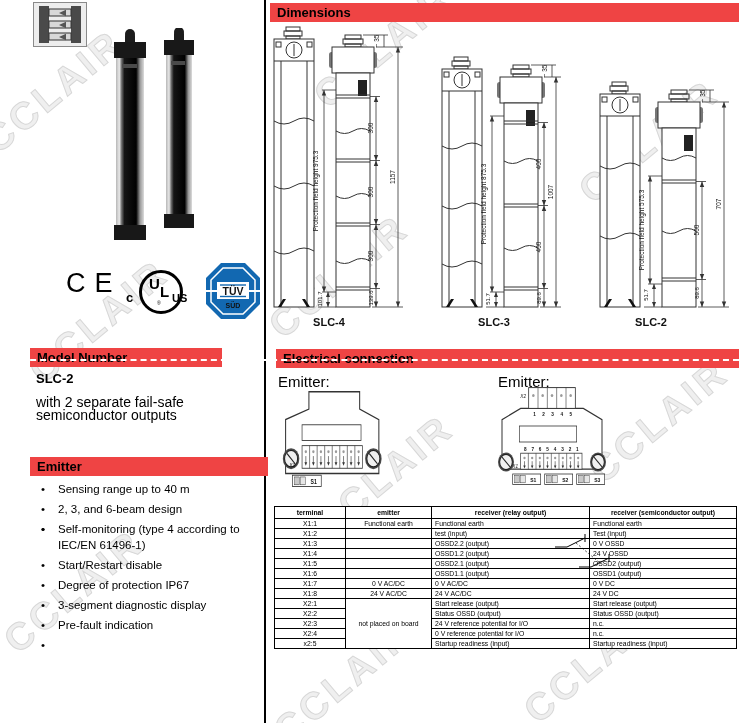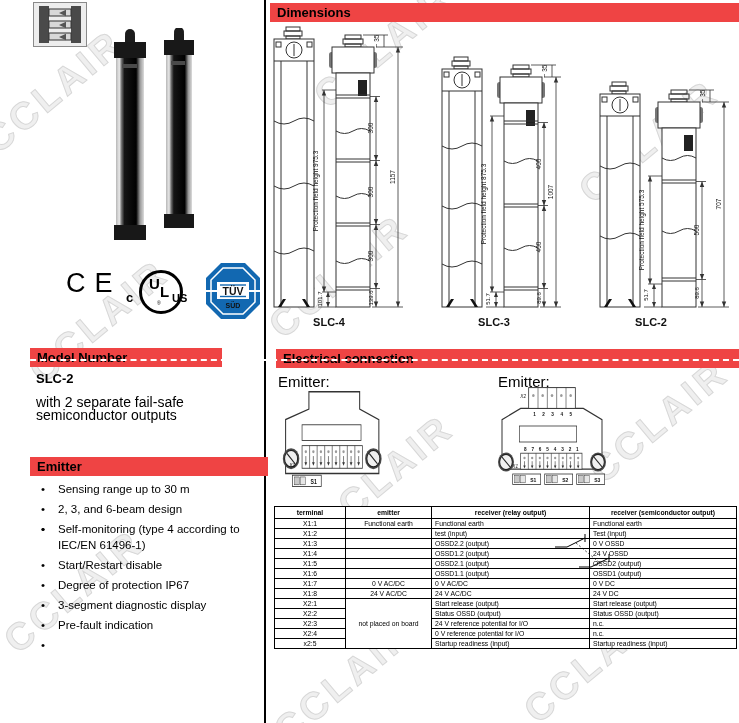--- a/index.html
+++ b/index.html
@@ -125,21 +125,21 @@
       <text x="28" y="46" font-size="7" font-weight="bold" text-anchor="middle" fill="#ffffff">SÜD</text>
     </svg>
   </div>
 
   <div class="bar" style="left:30px;top:348px;width:192px">Model Number</div>
   <div class="model-name">SLC-2</div>
   <div class="model-desc">with 2 separate fail-safe semiconductor outputs</div>
 
   <div class="bar" style="left:30px;top:457px;width:238px">Emitter</div>
   <div class="features">
-    <div class="feat"><span class="dot">•</span><span>Sensing range up to 30 m</span></div>
+    <div class="feat"><span class="dot">•</span><span>Sensing range up to 40 m</span></div>
     <div class="feat"><span class="dot">•</span><span>2, 3, and 6-beam design</span></div>
     <div class="feat"><span class="dot">•</span></div>
     <div class="feat"><span class="dot">•</span><span>Self-monitoring (type 4 according to IEC/EN 61496-1)</span></div>
     <div class="feat"><span class="dot">•</span><span>Start/Restart disable</span></div>
     <div class="feat"><span class="dot">•</span><span>Degree of protection IP67</span></div>
     <div class="feat"><span class="dot">•</span><span>3-segment diagnostic display</span></div>
     <div class="feat"><span class="dot">•</span><span>Pre-fault indication</span></div>
     <div class="feat"><span class="dot">•</span></div>
   </div>
 

